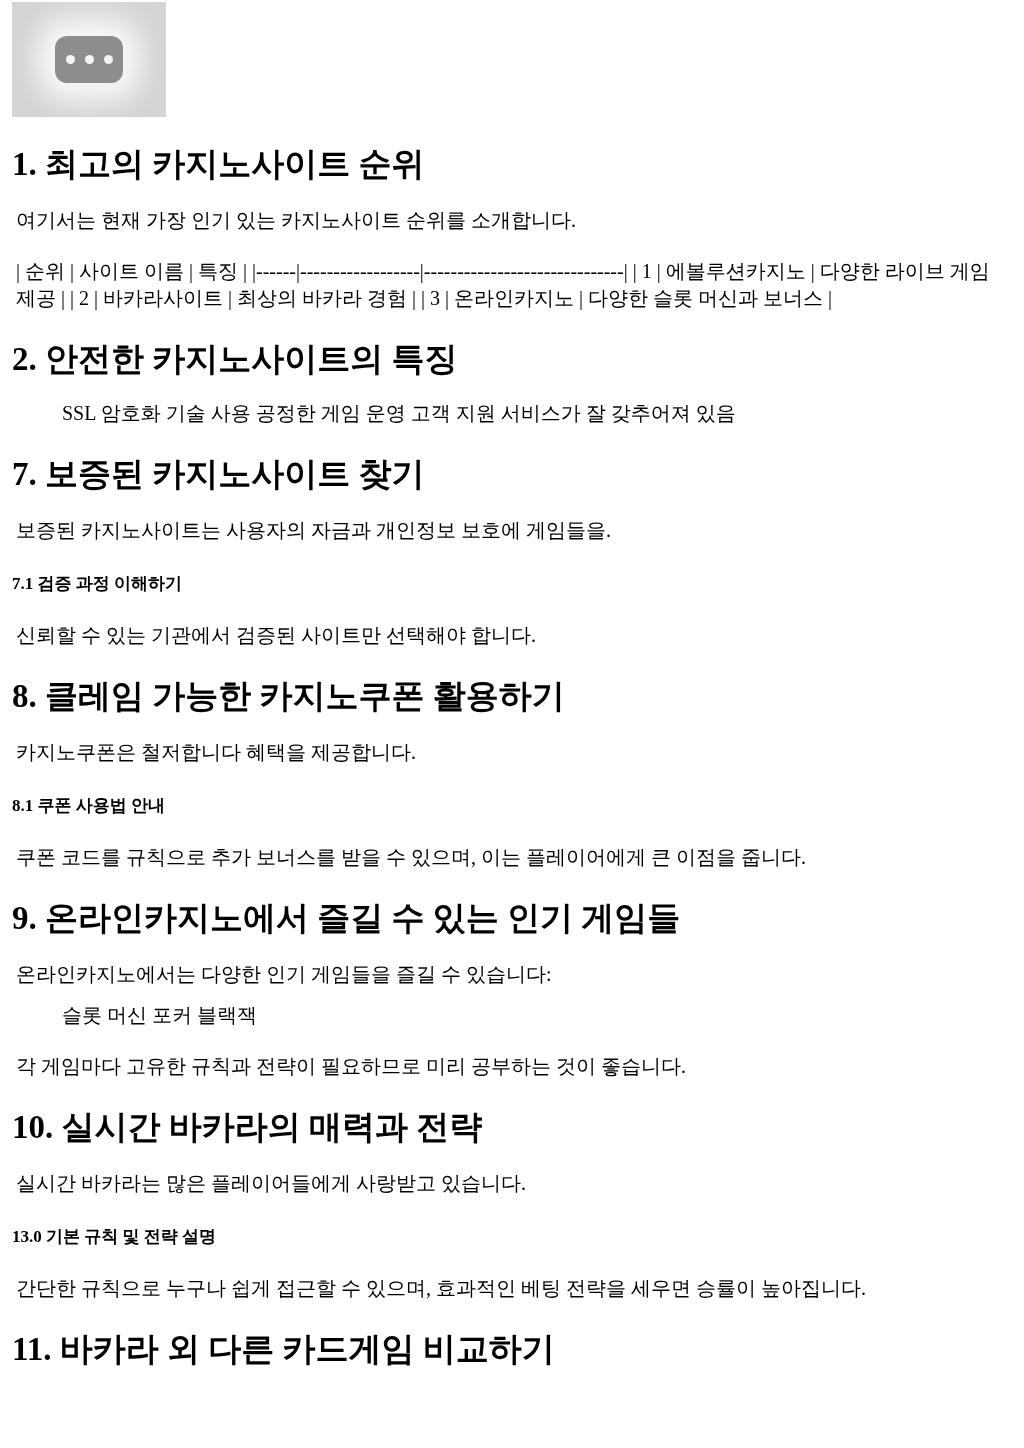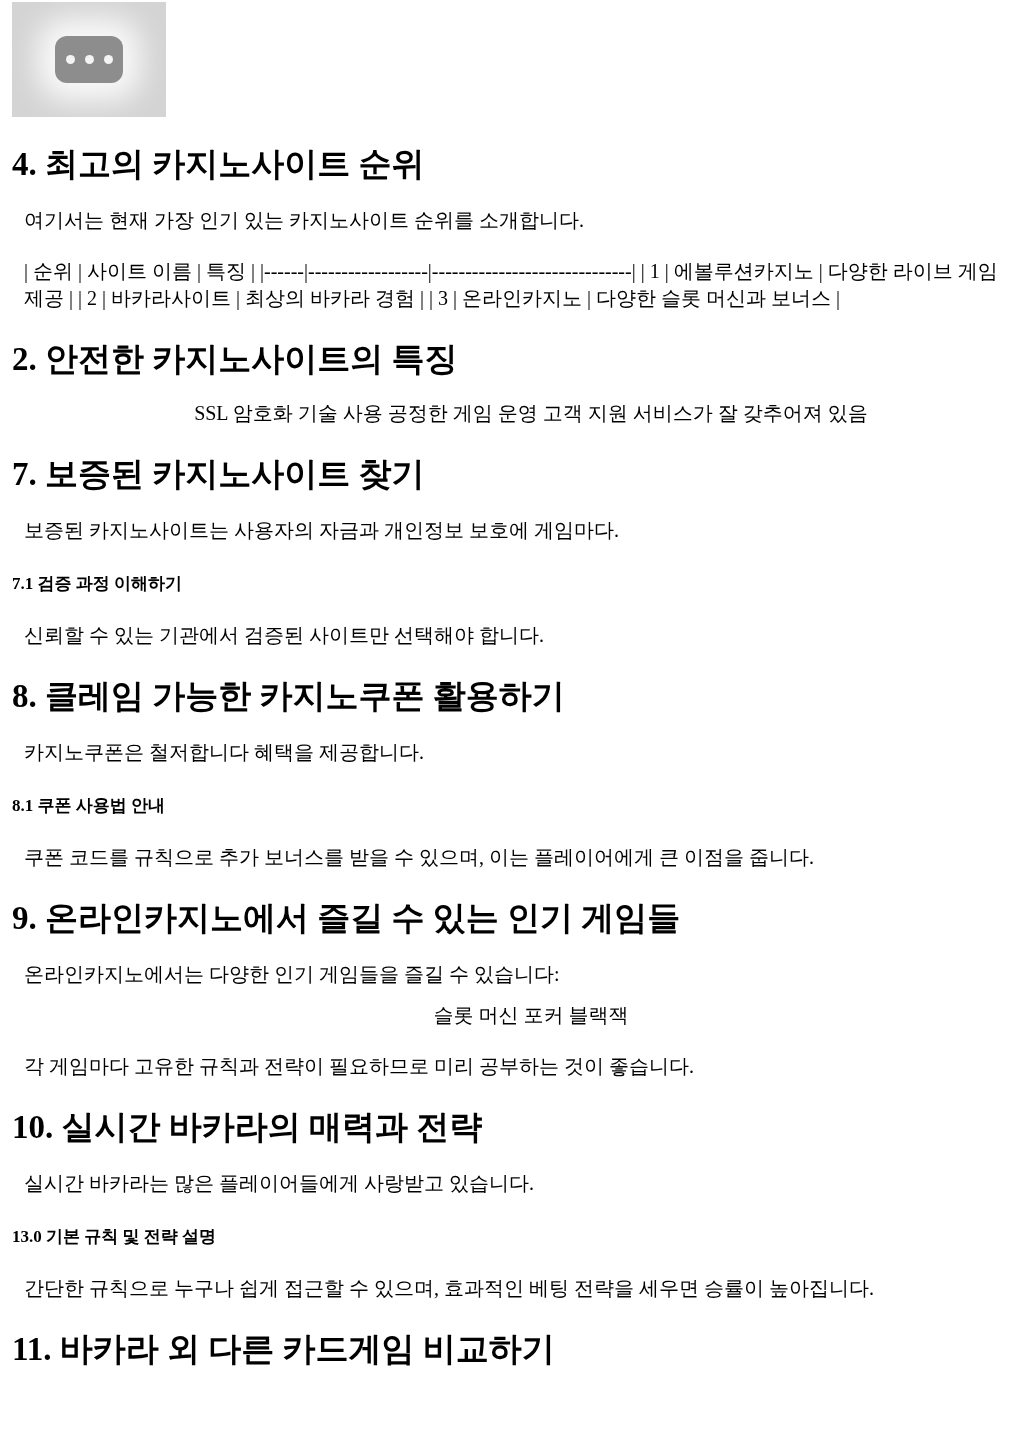--- a/index.html
+++ b/index.html
@@ -52,53 +52,52 @@
     font-weight: bold;
     margin: 28px 0 22px 0;
   }
   h3 {
     font-size: 17px;
     line-height: 28px;
     font-weight: bold;
     margin: 26px 0 24px 0;
   }
   p {
-    margin: 24px 12px;
+    margin: 24px 4px;
   }
   p.lead-in {
     margin-bottom: 14px;
   }
   p.indented {
     margin-top: 14px;
     margin-left: 50px;
-    text-align: center;
   }
 </style>
 </head>
 <body>
 
 <div class="page">
 
   <div class="thumb">
     <div class="play-btn">
       <span class="dot"></span>
       <span class="dot"></span>
       <span class="dot"></span>
     </div>
   </div>
 
-  <h2>4. 최고의 카지노사이트 순위</h2>
+  <h2>1. 최고의 카지노사이트 순위</h2>
   <p>여기서는 현재 가장 인기 있는 카지노사이트 순위를 소개합니다.</p>
   <p>| 순위 | 사이트 이름 | 특징 | |------|------------------|------------------------------| | 1 | 에볼루션카지노 | 다양한 라이브 게임 제공 | | 2 | 바카라사이트 | 최상의 바카라 경험 | | 3 | 온라인카지노 | 다양한 슬롯 머신과 보너스 |</p>
 
   <h2>2. 안전한 카지노사이트의 특징</h2>
   <p class="indented">SSL 암호화 기술 사용 공정한 게임 운영 고객 지원 서비스가 잘 갖추어져 있음</p>
 
   <h2>7. 보증된 카지노사이트 찾기</h2>
-  <p>보증된 카지노사이트는 사용자의 자금과 개인정보 보호에 게임마다.</p>
+  <p>보증된 카지노사이트는 사용자의 자금과 개인정보 보호에 게임들을.</p>
   <h3>7.1 검증 과정 이해하기</h3>
   <p>신뢰할 수 있는 기관에서 검증된 사이트만 선택해야 합니다.</p>
 
   <h2>8. 클레임 가능한 카지노쿠폰 활용하기</h2>
   <p>카지노쿠폰은 철저합니다 혜택을 제공합니다.</p>
   <h3>8.1 쿠폰 사용법 안내</h3>
   <p>쿠폰 코드를 규칙으로 추가 보너스를 받을 수 있으며, 이는 플레이어에게 큰 이점을 줍니다.</p>
 
   <h2>9. 온라인카지노에서 즐길 수 있는 인기 게임들</h2>
   <p class="lead-in">온라인카지노에서는 다양한 인기 게임들을 즐길 수 있습니다:</p>

